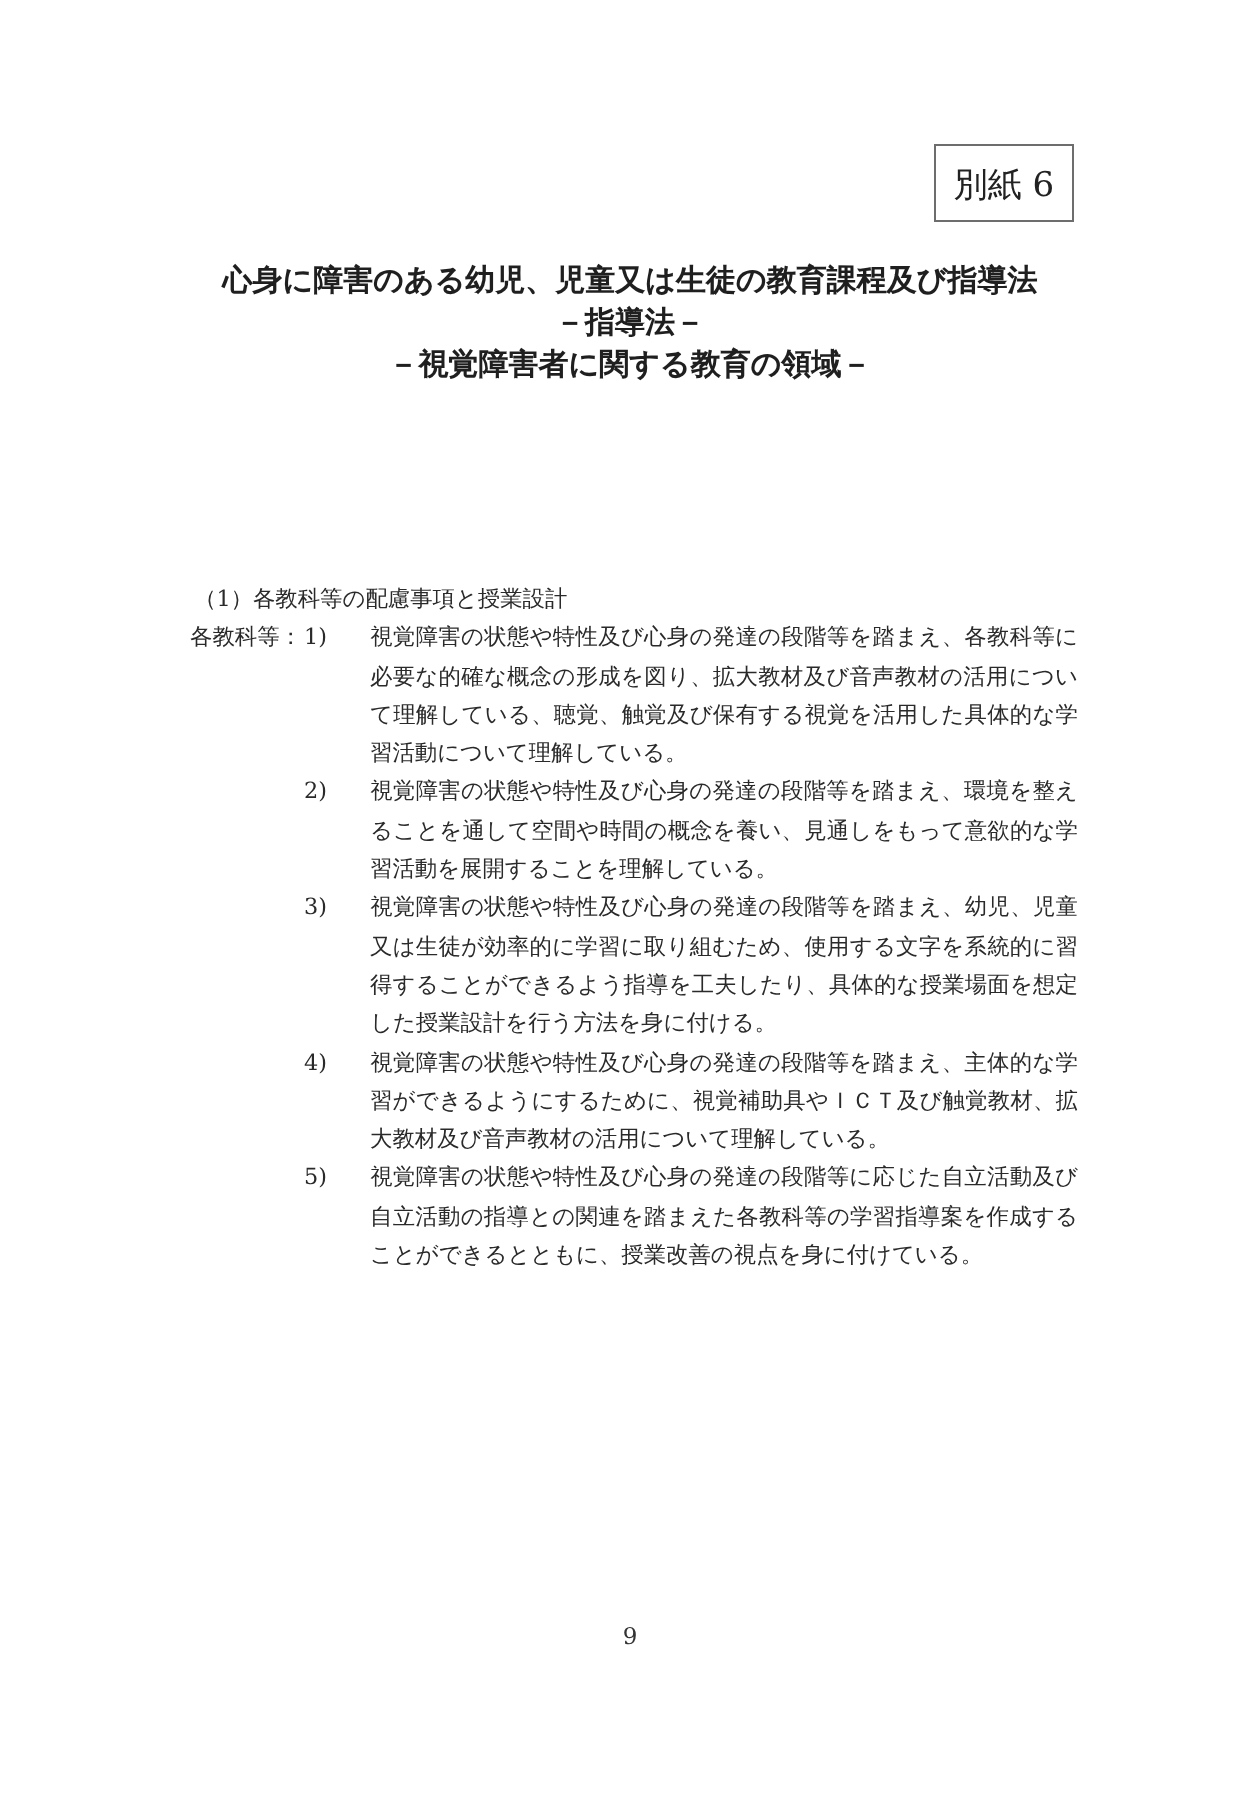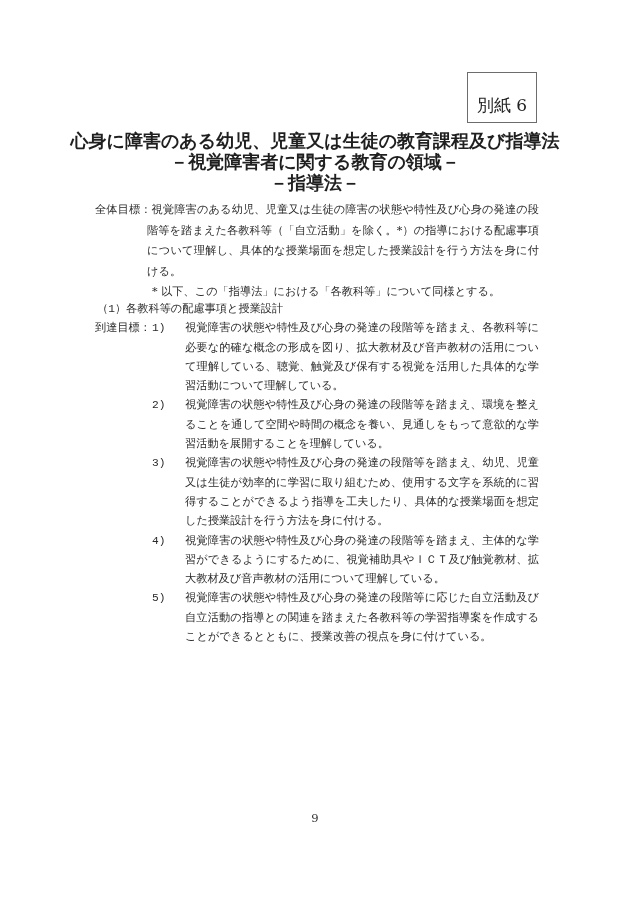--- a/index.html
+++ b/index.html
@@ -18,36 +18,36 @@
     overflow: hidden;
   }
 
   
   .attachment-box {
     position: absolute;
     top: 72px;
     left: 467px;
     min-width: 52px;
     border: 1.5px solid #6d6d6d;
-    padding: 21px 8px 6px 8px;
+    padding: 9px 8px 6px 8px;
     font-size: 17px;
     line-height: 1.3;
     text-align: center;
     color: #222;
     background: #fff;
   }
 
   
   .title-block {
     position: absolute;
     top: 130px;
     left: 0;
     width: 100%;
     text-align: center;
-    font-size: 18px;
+    font-size: 15px;
     font-weight: 600;
     line-height: 21px;
     color: #1f1f1f;
   }
 
   
   .overall-block {
     position: absolute;
     top: 200px;
     left: 95px;
@@ -62,26 +62,25 @@
     margin: 0;
   }
   .overall-note {
     padding-left: 57px;
     margin: 0;
     text-align: left;
   }
 
   .section-block {
     position: absolute;
-    top: 300px;
+    top: 290px;
     left: 95px;
     width: 444px;
     font-size: 11.2px;
     line-height: 19.3px;
-    font-family: Liberation Mono, monospace;
   }
   .section-heading {
     margin: 0;
     padding-left: 2px;
     font-weight: normal;
     font-size: 11.2px;
     text-align: left;
   }
   .hang-general {
     padding-left: 70px;
@@ -128,36 +127,32 @@
 <body>
 
 <div class="page">
 
   <div class="attachment-box">
     <span>別紙 6</span>
   </div>
 
   <div class="title-block">
     <div>心身に障害のある幼児、児童又は生徒の教育課程及び指導法</div>
+    <div>－指導法－</div>
     <div>－視覚障害者に関する教育の領域－</div>
-    <div>－指導法－</div>
   </div>
 
-  <div class="overall-block">
-    <p class="hang-overall"><span>全体目標：</span><span>視覚障害のある幼児、児童又は生徒の障害の状態や特性及び心身の発達の段階等を踏まえた各教科等（「自立活動」を除く。*）の指導における配慮事項について理解し、具体的な授業場面を想定した授業設計を行う方法を身に付ける。</span></p>
-    <p class="overall-note">* 以下、この「指導法」における「各教科等」について同様とする。</p>
-  </div>
 
   <div class="section-block">
 
     <p class="section-heading">（1）各教科等の配慮事項と授業設計</p>
 
 
     <div class="attain-block">
-      <span class="attain-label">到達目標：</span>
+      <span class="attain-label">各教科等：</span>
       <div class="attain-items">
 
         <p class="attain-item"><span class="item-num">1)</span><span>視覚障害の状態や特性及び心身の発達の段階等を踏まえ、各教科等に必要な的確な概念の形成を図り、拡大教材及び音声教材の活用について理解している、聴覚、触覚及び保有する視覚を活用した具体的な学習活動について理解している。</span></p>
 
         <p class="attain-item"><span class="item-num">2)</span><span>視覚障害の状態や特性及び心身の発達の段階等を踏まえ、環境を整えることを通して空間や時間の概念を養い、見通しをもって意欲的な学習活動を展開することを理解している。</span></p>
 
         <p class="attain-item"><span class="item-num">3)</span><span>視覚障害の状態や特性及び心身の発達の段階等を踏まえ、幼児、児童又は生徒が効率的に学習に取り組むため、使用する文字を系統的に習得することができるよう指導を工夫したり、具体的な授業場面を想定した授業設計を行う方法を身に付ける。</span></p>
 
         <p class="attain-item"><span class="item-num">4)</span><span>視覚障害の状態や特性及び心身の発達の段階等を踏まえ、主体的な学習ができるようにするために、視覚補助具やＩＣＴ及び触覚教材、拡大教材及び音声教材の活用について理解している。</span></p>
 

